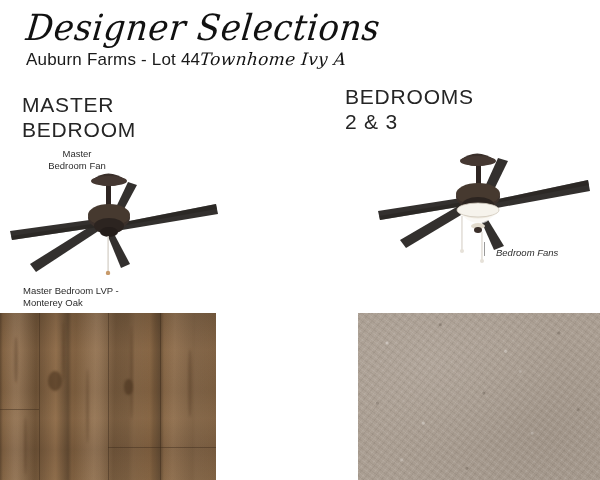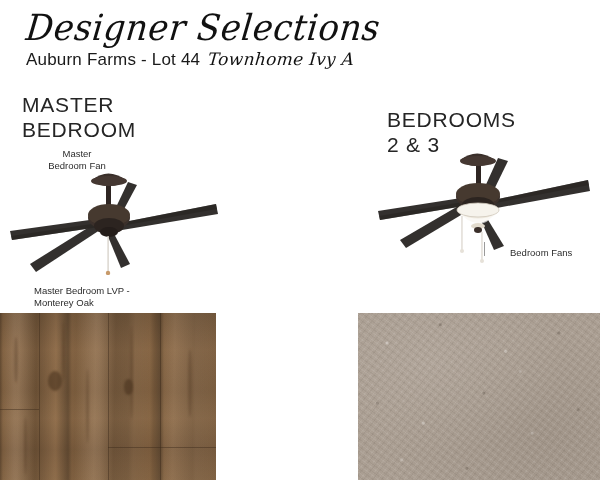--- a/index.html
+++ b/index.html
@@ -40,21 +40,21 @@
     white-space: nowrap;
     transform: skewX(-6deg) scaleY(1.06);
     transform-origin: left bottom;
   }
   #subtitle-row {
     position: absolute;
     left: 26px;
     top: 49px;
     display: flex;
     align-items: baseline;
-    gap: 8px;
+    gap: 0;
     white-space: nowrap;
   }
   #subtitle-plain {
     font-family: "Liberation Sans", sans-serif;
     font-size: 17px;
     font-weight: 300;
     color: #1a1a1a;
     letter-spacing: 0.2px;
   }
   #subtitle-script {
@@ -71,42 +71,43 @@
     position: absolute;
     font-family: "Liberation Sans", sans-serif;
     font-size: 21px;
     font-weight: 300;
     line-height: 25px;
     letter-spacing: 0.8px;
     color: #252525;
     white-space: pre-line;
   }
   #heading-left  { left: 22px;  top: 92px; }
-  #heading-right { left: 345px; top: 107px; margin-left: 42px; }
+  #heading-right { left: 345px; top: 84px; }
 
   
   .callout {
     position: absolute;
     font-family: "Liberation Sans", sans-serif;
     font-size: 9.5px;
     font-weight: 400;
     line-height: 12px;
     color: #2d2d2d;
     white-space: pre-line;
   }
   #label-master-fan {
     left: 22px;
     top: 148px;
     width: 110px;
     text-align: center;
   }
   #label-bedroom-fans {
-    left: 510px;
+    left: 496px;
     top: 247px;
     text-align: right;
+    font-style: italic;
   }
   .leader-line {
     position: absolute;
     background: #9a9a9a;
   }
   #leader-bedroom-fans {
     left: 484px;
     top: 242px;
     width: 1px;
     height: 14px;
@@ -115,21 +116,21 @@
   
   .swatch-caption {
     position: absolute;
     font-family: "Liberation Sans", sans-serif;
     font-size: 9.5px;
     font-weight: 400;
     line-height: 12px;
     color: #2b2b2b;
     white-space: pre-line;
   }
-  #caption-lvp    { left: 34px;  top: 285px; }
+  #caption-lvp    { left: 23px;  top: 285px; }
   #caption-carpet { left: 359px; top: 285px; }
 
   
   .swatch {
     position: absolute;
     overflow: hidden;
   }
   #swatch-lvp {
     left: 0;
     top: 313px;

